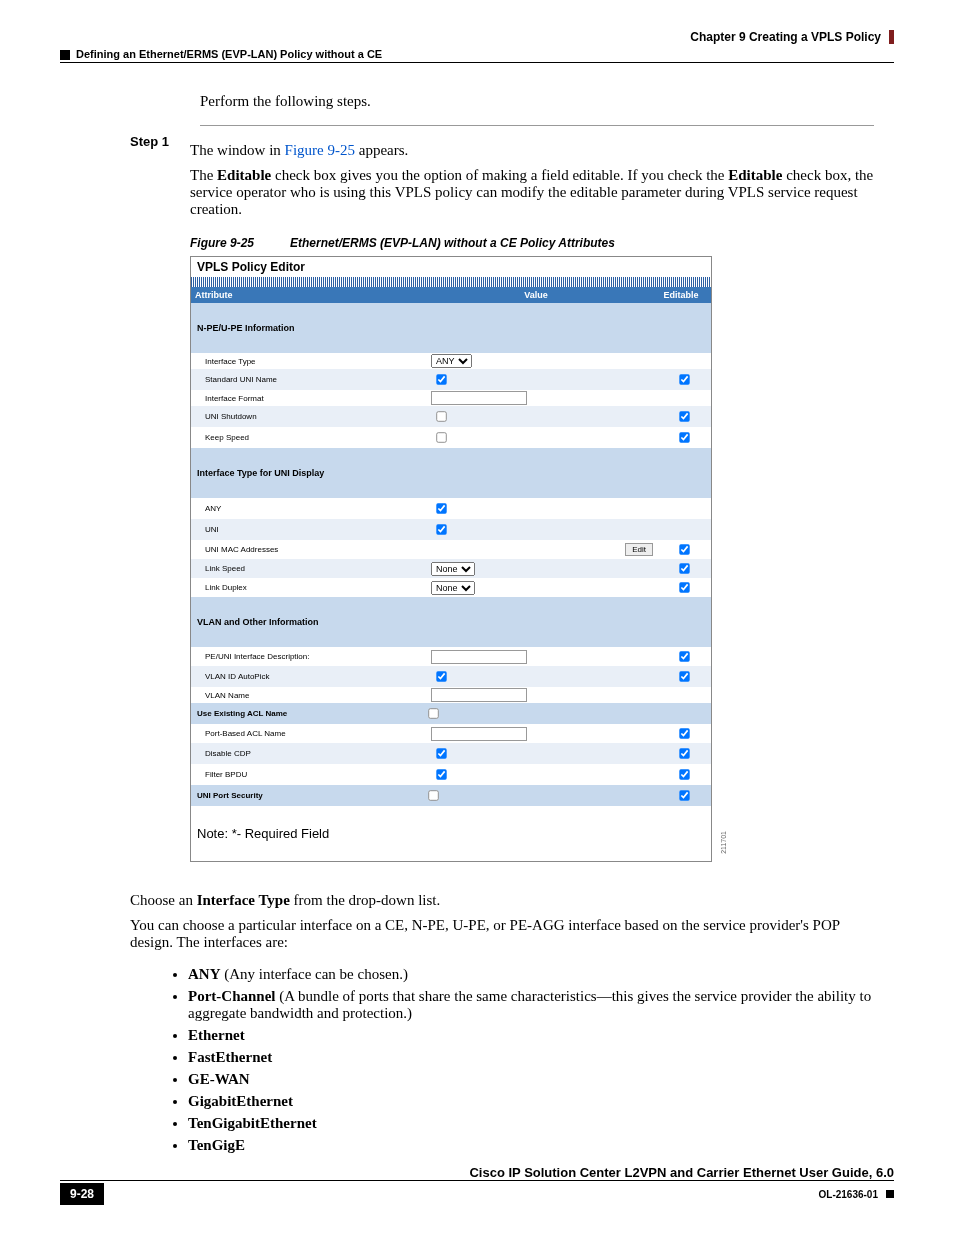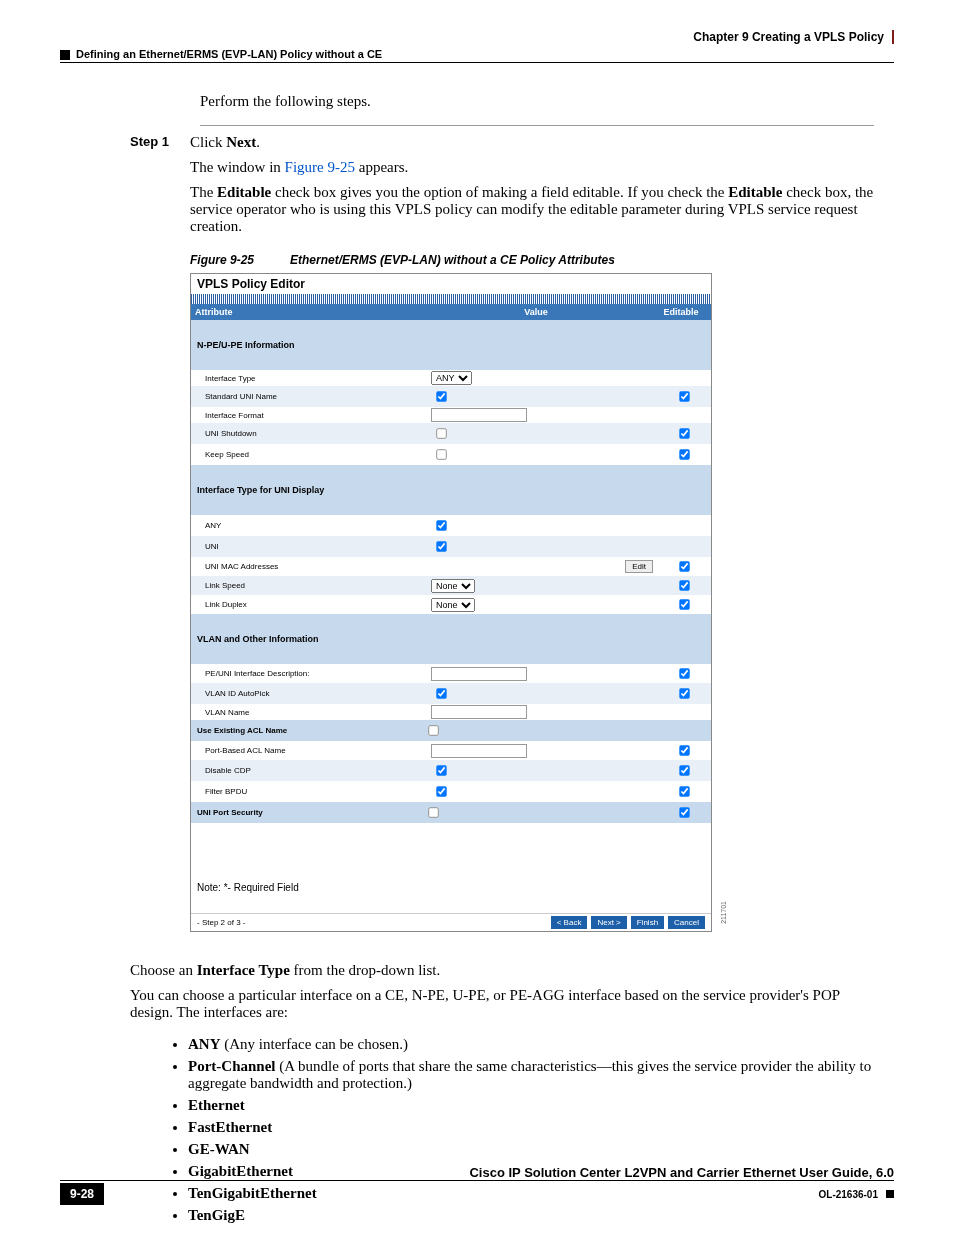--- a/index.html
+++ b/index.html
@@ -1,17 +1,17 @@
 <!DOCTYPE html>
 <html><head>
 <meta charset="utf-8">
 <style>
 body { font-family: "Times New Roman", serif; font-size: 15px; background: #fff; margin:0; padding:0; color:#000; }
 .page { width: 954px; height: 1235px; position: relative; padding: 30px 60px 30px 60px; box-sizing: border-box; }
-.header-right { text-align: right; font-family: Arial, sans-serif; font-size: 12px; font-weight: bold; border-right: 2px solid #7f1d1d; padding-right: 8px; }
+.header-right { text-align: right; font-family: Arial, sans-serif; font-size: 12px; font-weight: bold; border-right: 5px solid #7f1d1d; padding-right: 8px; }
 .header-left { font-family: Arial, sans-serif; font-size: 11px; font-weight: bold; margin-top: 4px; }
 .hr-line { border-top: 1px solid #000; margin-top: 2px; margin-bottom: 30px;}
 .black-sq { display:inline-block; width:10px; height:10px; background:#000; vertical-align: middle; margin-right: 6px;}
 .content { margin-left: 140px; margin-right: 20px; }
 .thin-rule { border-top: 1px solid #999; margin: 10px 0 6px 0; }
 .step { margin-left: -70px; display: flex; margin-top: 8px;}
 .step-label { font-family: Arial, sans-serif; font-weight: bold; font-size: 13px; width: 60px; flex:none;}
 .step-text { flex:1; }
 a.link { color: #0055cc; text-decoration: none; }
 .figure-caption { font-family: Arial, sans-serif; font-style: italic; font-weight: bold; font-size: 12px; margin-top: 18px; margin-bottom: 6px;}
@@ -29,21 +29,21 @@
 .col-edit { width: 60px; text-align: center; }
 .ss-section { background: #c7d9ed; font-weight: bold; padding: 20px 6px; font-size:9px;}
 .ss-row { display:flex; align-items:center; border-top:0px solid #eee; min-height:16px;}
 .ss-row.alt{ background:#e9eff7;}
 .ss-row .lbl { width: 222px; padding: 2px 0 2px 14px; font-size:8px;}
 .ss-row .val { flex:1; padding:1px 4px; text-align:left;}
 .ss-row .ed { width: 54px; text-align:center;}
 input.ss-text { width: 90px; font-size:9px; border:1px solid #999;}
 input[type=checkbox].ss-chk { transform: scale(0.8); }
 select.ss-sel { font-size:9px; }
-.ss-note { font-size:10px; padding:20px 6px;margin-top:39px;}
+.ss-note { font-size:13px; padding:20px 6px;}
 .ss-stepbar { font-size:8px; padding:2px 6px; border-top: 1px solid #ccc; display:flex; align-items:center;}
 .ss-btnbar { margin-left:auto; display:flex; gap:4px;}
 .ss-btn { font-size:8px; background:#1d5fa8; color:#fff; border:none; padding:2px 6px; cursor:pointer;}
 .edit-btn { font-size:8px; padding:1px 6px; border:1px solid #999; background:#eee; cursor:pointer;}
 .footer { position:absolute; bottom: 30px; left:60px; right:60px; }
 .footer-line { border-bottom: 1px solid #000;}
 .footer-title { font-family: Arial, sans-serif; font-size:13px; font-weight:bold; text-align:right;}
 .footer-row { display:flex; align-items:center; margin-top:2px; font-family: Arial, sans-serif; font-size:10px;}
 .page-num { background:#000; color:#fff; font-weight:bold; padding:4px 10px; font-size:12px;}
 .sideno { position:absolute; right:-16px; bottom:30px; font-size:7px; transform: rotate(-90deg); transform-origin: right bottom; color:#666;}
@@ -57,21 +57,20 @@
   <div class="hr-line"></div>
 
   <div class="content">
     <p>Perform the following steps.</p>
 
     <div class="thin-rule"></div>
 
     <div class="step">
       <div class="step-label">Step 1</div>
       <div class="step-text">
-        <div><span>Click </span><b>Next</b><span>.</span></div>
         <div style="margin-top:8px;"><span>The window in </span><a href="#" class="link">Figure 9-25</a><span> appears.</span></div>
         <div style="margin-top:8px;"><span>The </span><b>Editable</b><span> check box gives you the option of making a field editable. If you check the </span><b>Editable</b><span> check box, the service operator who is using this VPLS policy can modify the editable parameter during VPLS service request creation.</span></div>
 
         <div class="figure-caption">
           <span class="figure-num">Figure 9-25</span><span>Ethernet/ERMS (EVP-LAN) without a CE Policy Attributes</span>
         </div>
 
         <div class="screenshot">
           <div class="ss-title">VPLS Policy Editor</div>
           <div class="ss-stripe"></div>
@@ -175,29 +174,20 @@
                 <div class="val"><input type="checkbox" class="ss-chk" checked="" style=""></div>
                 <div class="ed"><input type="checkbox" class="ss-chk" checked="" style=""></div>
               </div>
             </div>
           <div class="ss-row" style="background:#c7d9ed;">
             <div class="lbl" style="font-weight:bold; padding-left:6px;">UNI Port Security</div>
             <div class="val"><input type="checkbox" class="ss-chk" style=""></div>
             <div class="ed"><input type="checkbox" class="ss-chk" checked="" style=""></div>
           </div>
           <div class="ss-note">Note: *- Required Field</div>
-          <div class="ss-stepbar">
-            <span>- Step 2 of 3 -</span>
-            <div class="ss-btnbar">
-              <button class="ss-btn">&lt; Back</button>
-              <button class="ss-btn">Next &gt;</button>
-              <button class="ss-btn">Finish</button>
-              <button class="ss-btn">Cancel</button>
-            </div>
-          </div>
           <div class="sideno">211701</div>
         </div>
       </div>
     </div>
 
     <div class="step" style="margin-top:30px;">
       <div class="step-text">
         <div><span>Choose an </span><b>Interface Type</b><span> from the drop-down list.</span></div>
         <div style="margin-top:8px;">You can choose a particular interface on a CE, N-PE, U-PE, or PE-AGG interface based on the service provider's POP design. The interfaces are:</div>
         <ul class="bullet-list" id="bullets">

